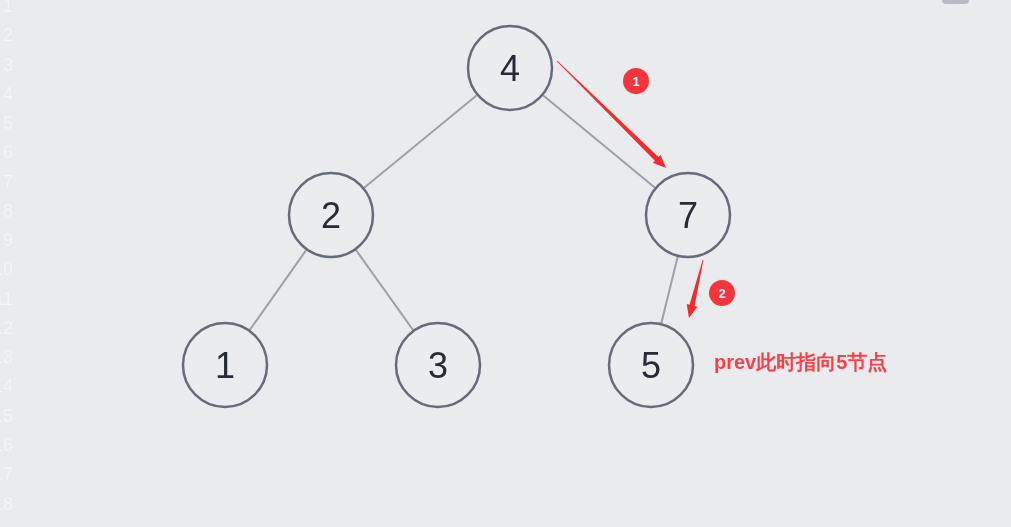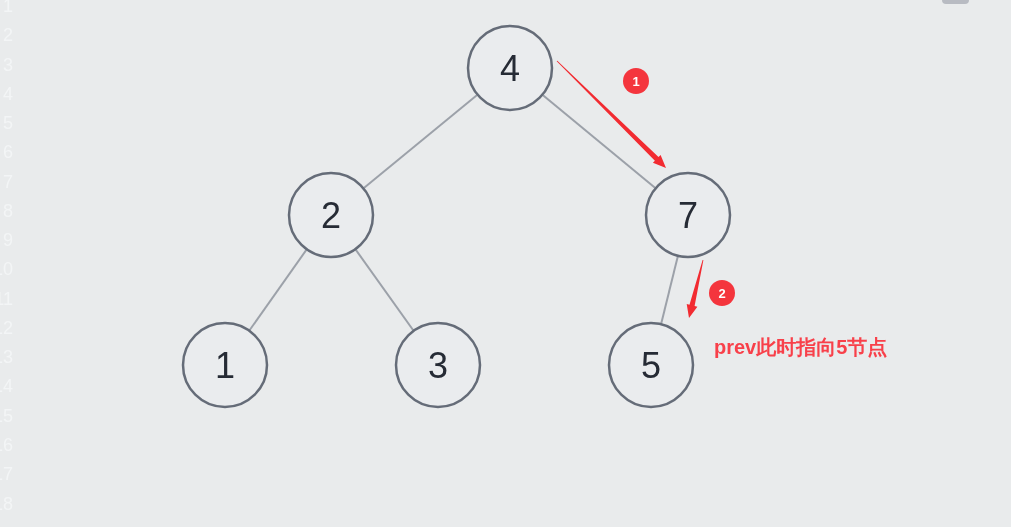--- a/index.html
+++ b/index.html
@@ -43,21 +43,21 @@
     color: #ffffff;
     font-size: 13px;
     font-weight: bold;
     display: flex;
     align-items: center;
     justify-content: center;
   }
   .note-text {
     position: absolute;
     left: 714px;
-    top: 334px;
+    top: 349px;
     font-size: 20px;
     font-weight: bold;
     color: #f8404a;
     white-space: nowrap;
   }
   .top-sliver {
     position: absolute;
     left: 942px;
     top: -4px;
     width: 27px;

